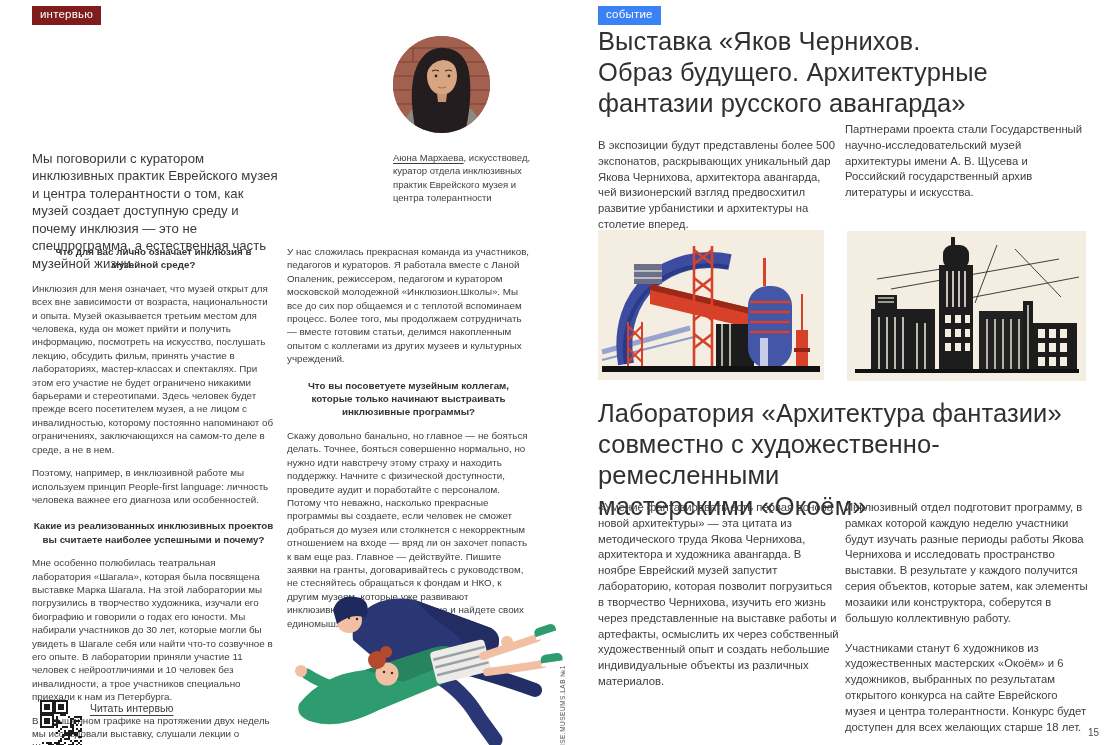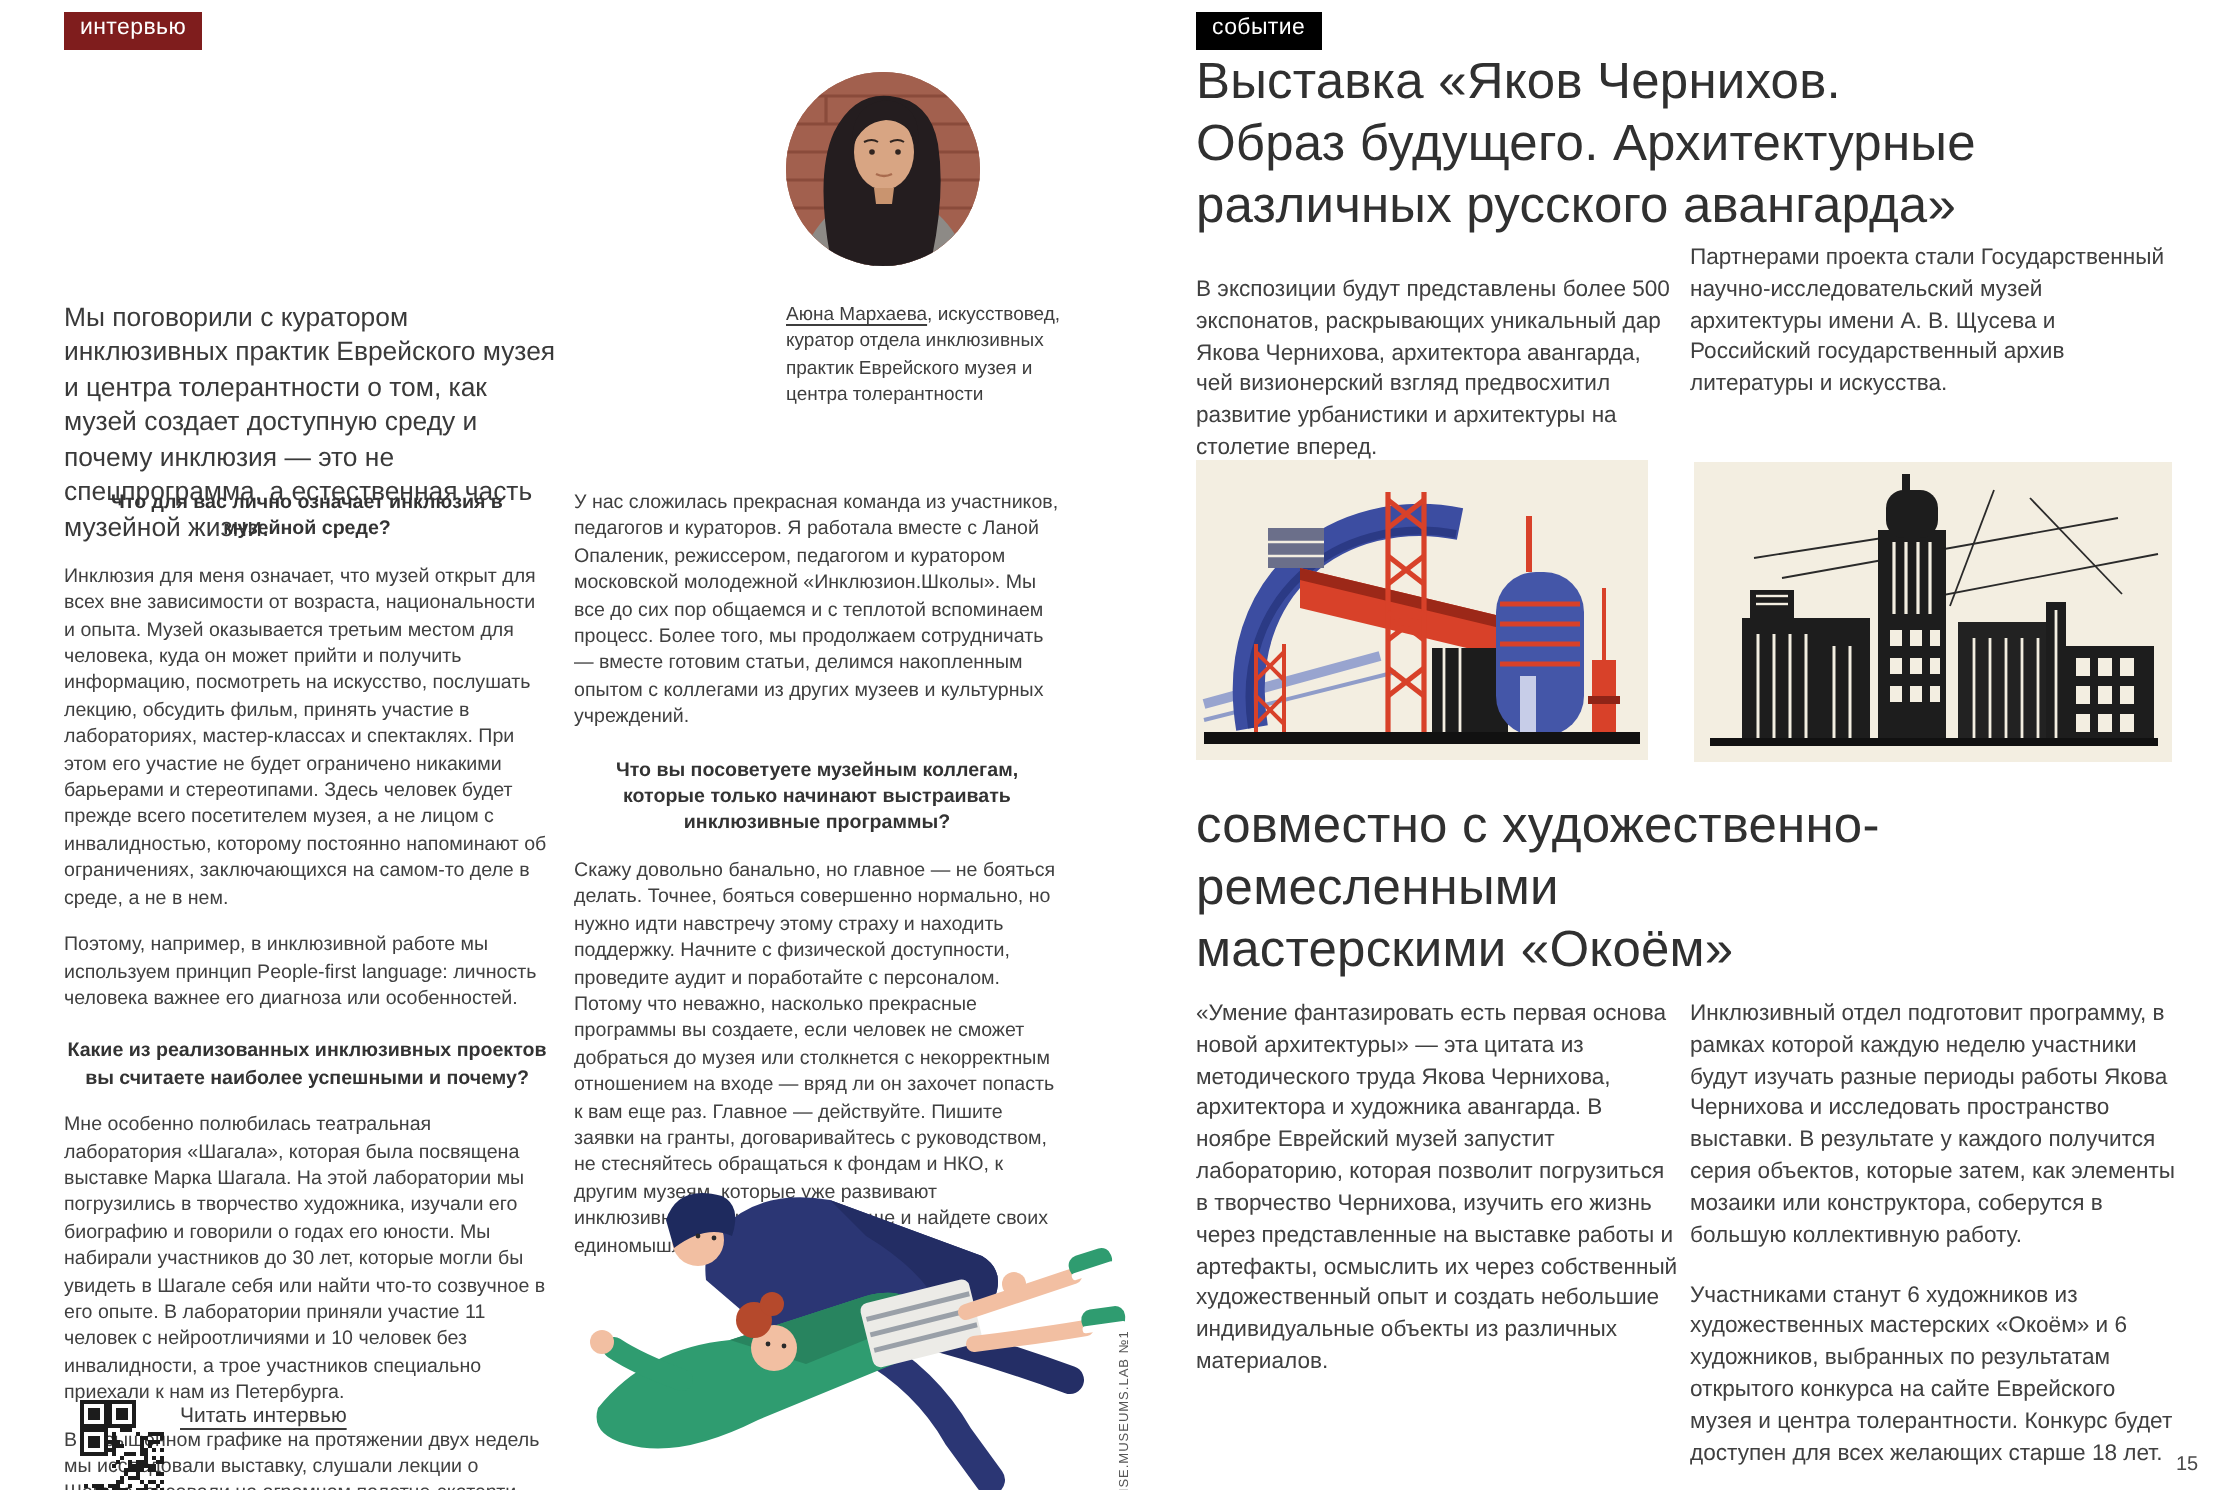--- a/index.html
+++ b/index.html
@@ -8,21 +8,21 @@
     background:#ffffff;color:#3c3c3c;
     font-family:"Liberation Sans","DejaVu Sans",sans-serif;
     -webkit-font-smoothing:antialiased;
   }
   .abs{position:absolute;}
   .tag{
     top:6px;padding:3px 8px 4px;font-size:11.5px;line-height:1;color:#fff;
     letter-spacing:.2px;
   }
   .tag-interview{left:32px;background:#7f1d1d;}
-  .tag-event{left:598px;background:#000000;}
+  .tag-event{left:598px;background:#3b82f6;}
   .headline{
     font-size:25.5px;line-height:1.22;color:#303030;letter-spacing:.1px;
     font-weight:400;
   }
   .lede{font-size:13.2px;line-height:1.32;color:#3a3a3a;}
   .bodycol{font-size:9.8px;line-height:1.37;color:#404040;}
   .bodycol p{margin:0 0 10px;}
   .bodycol p.q{font-weight:bold;color:#333;margin:13px 0 10px;text-align:center;}
   .bodycol p.q.first{margin-top:0;}
   .rcol{font-size:11.3px;line-height:1.4;color:#404040;}
@@ -304,21 +304,21 @@
   <a class="abs readlink" style="left:90px;top:702px;">Читать интервью</a>
 </div>
 
 <div class="abs" style="left:570px;top:0;width:548px;height:745px;">
 
   <div class="abs tag tag-event" style="left:28px;">событие</div>
 
   <div class="abs headline" style="left:28px;top:26px;width:500px;">
     <div>Выставка «Яков Чернихов.</div>
     <div>Образ будущего. Архитектурные</div>
-    <div>различных русского авангарда»</div>
+    <div>фантазии русского авангарда»</div>
   </div>
 
   <div class="abs rcol" style="left:28px;top:122px;width:238px;margin-top:16px;">
     <p>В экспозиции будут представлены более 500 экспонатов, раскрывающих уникальный дар Якова Чернихова, архитектора авангарда, чей визионерский взгляд предвосхитил развитие урбанистики и архитектуры на столетие вперед.</p>
   </div>
   <div class="abs rcol" style="left:275px;top:122px;width:242px;">
     <p>Партнерами проекта стали Государственный научно-исследовательский музей архитектуры имени А. В. Щусева и Российский государственный архив литературы и искусства.</p>
   </div>
 
   <div class="abs panel" style="left:28px;top:230px;width:226px;height:150px;">
@@ -449,20 +449,21 @@
           <rect x="213" y="126" width="7" height="9"></rect>
       </g>
       <rect x="176" y="70" width="10" height="70" fill="#1d1d1d"></rect>
       <line x1="181" y1="74" x2="181" y2="138" stroke="#f3eee1" stroke-width="1.4"></line>
 
       <rect x="8" y="138" width="224" height="4" fill="#111111"></rect>
     </svg>
   </div>
 
   <div class="abs headline" style="left:28px;top:398px;width:505px;">
+    <div>Лаборатория «Архитектура фантазии»</div>
     <div>совместно с художественно-ремесленными</div>
     <div>мастерскими «Окоём»</div>
   </div>
 
   <div class="abs rcol" style="left:28px;top:500px;width:243px;">
     <p>«Умение фантазировать есть первая основа новой архитектуры» — эта цитата из методического труда Якова Чернихова, архитектора и художника авангарда. В ноябре Еврейский музей запустит лабораторию, которая позволит погрузиться в творчество Чернихова, изучить его жизнь через представленные на выставке работы и артефакты, осмыслить их через собственный художественный опыт и создать небольшие индивидуальные объекты из различных материалов.</p>
   </div>
   <div class="abs rcol" style="left:275px;top:500px;width:246px;">
     <p>Инклюзивный отдел подготовит программу, в рамках которой каждую неделю участники будут изучать разные периоды работы Якова Чернихова и исследовать пространство выставки. В результате у каждого получится серия объектов, которые затем, как элементы мозаики или конструктора, соберутся в большую коллективную работу.</p>
     <p>Участниками станут 6 художников из художественных мастерских «Окоём» и 6 художников, выбранных по результатам открытого конкурса на сайте Еврейского музея и центра толерантности. Конкурс будет доступен для всех желающих старше 18 лет.</p>

